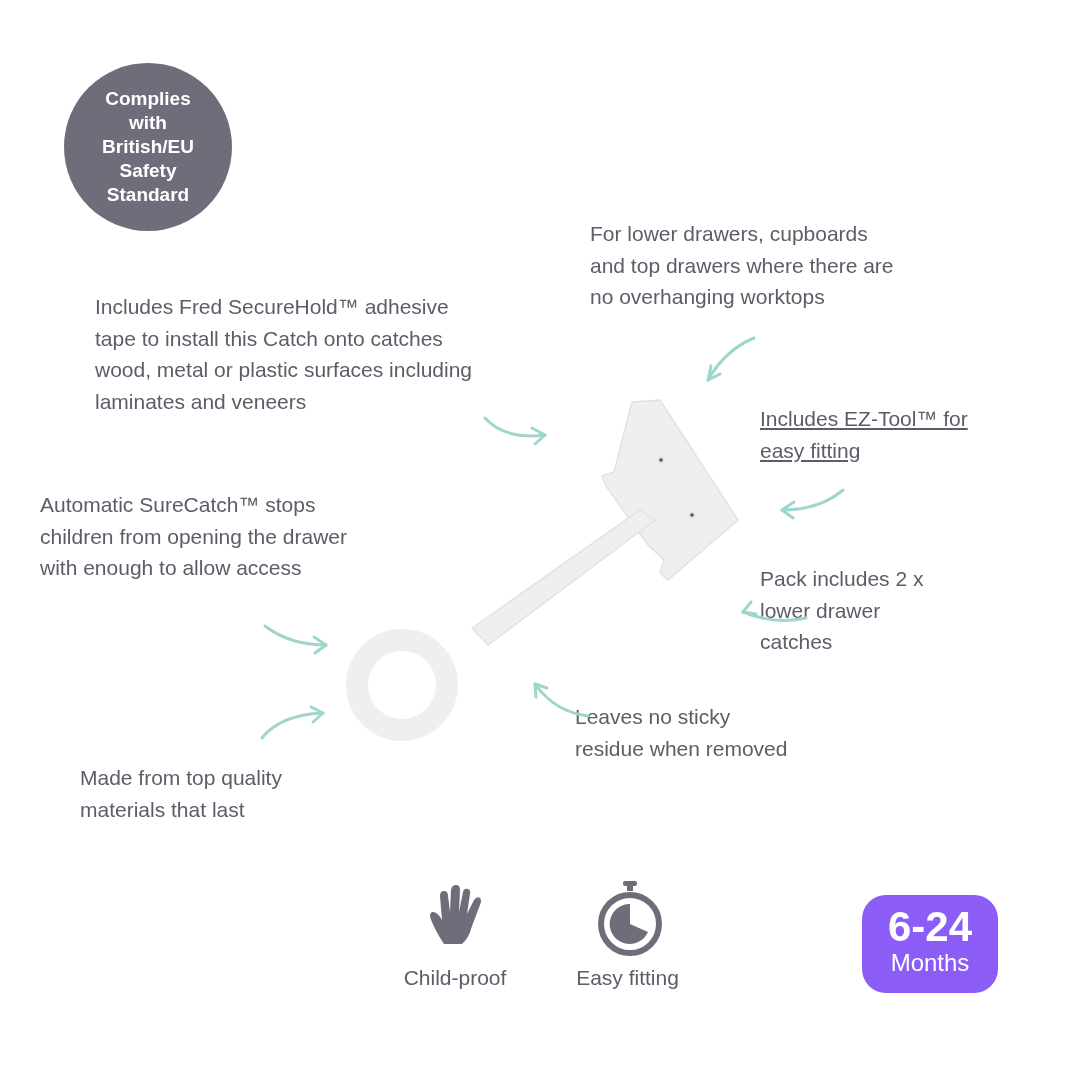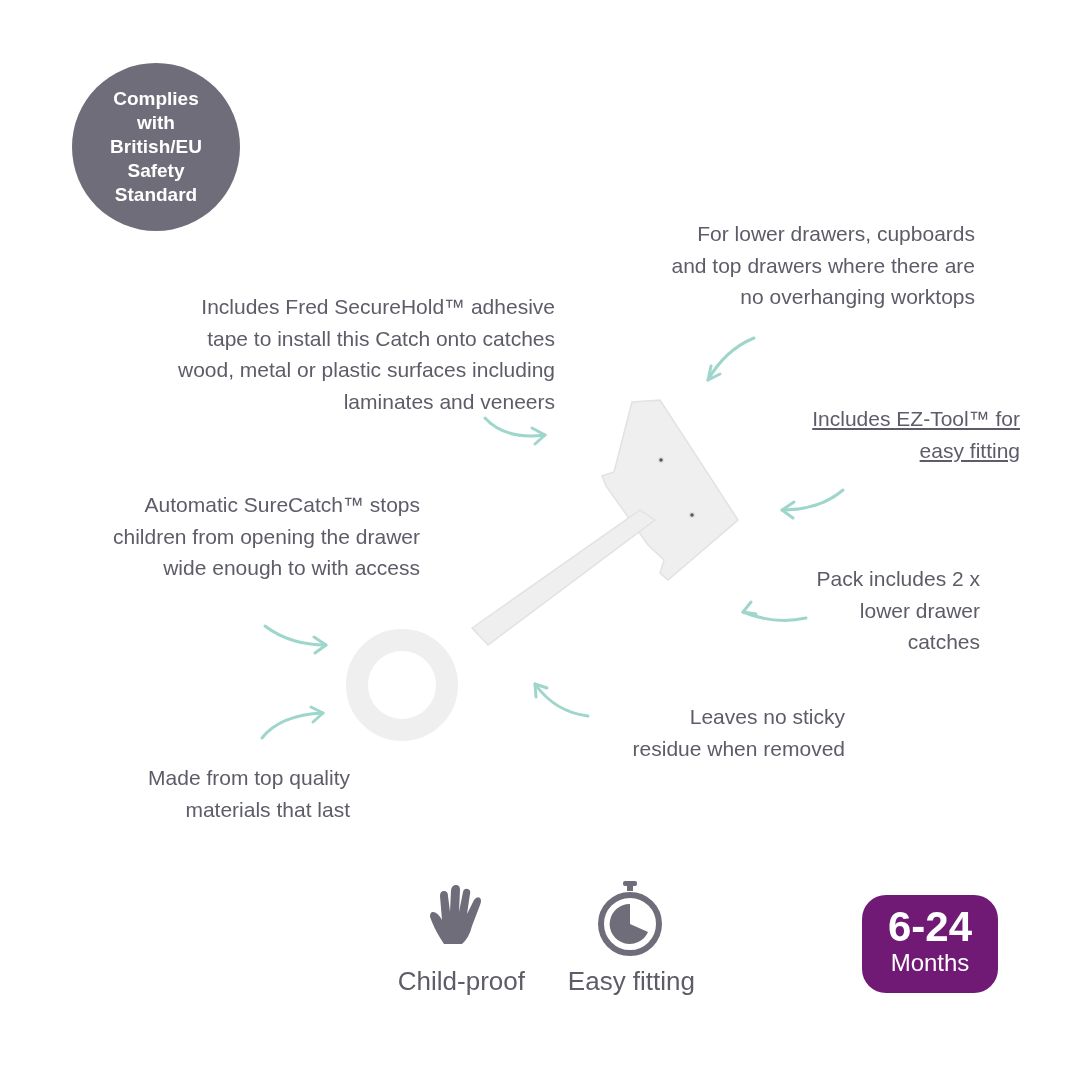--- a/index.html
+++ b/index.html
@@ -1,24 +1,24 @@
 <!DOCTYPE html>
 <html><head>
 <meta charset="utf-8">
 <style>
   html, body { margin: 0; padding: 0; }
   body { width: 1080px; height: 1080px; background: #ffffff; position: relative; overflow: hidden;
          font-family: "Liberation Sans", "DejaVu Sans", sans-serif; color: #5d5c68; }
   .abs { position: absolute; }
-  .badge-circle { left: 72px; top: 63px; width: 168px; height: 168px; border-radius: 50%; background: #6e6d79;
+  .badge-circle { left: 64px; top: 63px; width: 168px; height: 168px; border-radius: 50%; background: #6e6d79;
     display: flex; align-items: center; justify-content: center; text-align: center; }
   .badge-circle span { color: #fff; font-weight: bold; font-size: 19px; line-height: 24px; white-space: pre-line; }
-  .caption { position: absolute; text-align: right; font-size: 21px; line-height: 31.5px; color: #5d5c68; white-space: pre-line; }
-  .feat-label { position: absolute; font-size: 26px; color: #5d5c68; text-align: right; }
-  .age-badge { left: 862px; top: 895px; width: 136px; height: 98px; border-radius: 24px; background: #701a75;
+  .caption { position: absolute; text-align: left; font-size: 21px; line-height: 31.5px; color: #5d5c68; white-space: pre-line; }
+  .feat-label { position: absolute; font-size: 21px; color: #5d5c68; text-align: center; }
+  .age-badge { left: 862px; top: 895px; width: 136px; height: 98px; border-radius: 24px; background: #8b5cf6;
     color: #fff; text-align: center; }
   .age-badge .big { font-size: 42px; font-weight: bold; line-height: 44px; margin-top: 10px; display:block;}
   .age-badge .small { font-size: 24px; font-weight: normal; line-height: 28px; display:block;}
   svg { overflow: visible; }
 </style>
 </head>
 <body>
 
 <div class="abs badge-circle">
   <span>Complies
@@ -32,21 +32,21 @@
 and top drawers where there are
 no overhanging worktops</div>
 <div class="caption" style="left:95px; top:291px; width:460px;">Includes Fred SecureHold™ adhesive
 tape to install this Catch onto catches
 wood, metal or plastic surfaces including
 laminates and veneers</div>
 <div class="caption" style="left:760px; top:403px; width:260px;text-decoration:underline;">Includes EZ-Tool™ for
 easy fitting</div>
 <div class="caption" style="left:40px; top:489px; width:380px;">Automatic SureCatch™ stops
 children from opening the drawer
-wide enough to with access</div>
+with enough to allow access</div>
 <div class="caption" style="left:760px; top:563px; width:220px;">Pack includes 2 x
 lower drawer
 catches</div>
 <div class="caption" style="left:575px; top:701px; width:270px;">Leaves no sticky
 residue when removed</div>
 <div class="caption" style="left:80px; top:762px; width:270px;">Made from top quality
 materials that last</div>
 
 <svg class="abs" style="left:0;top:0" width="1080" height="1080">
   <g stroke="#9fd6cc" stroke-width="3" fill="none" stroke-linecap="round">

